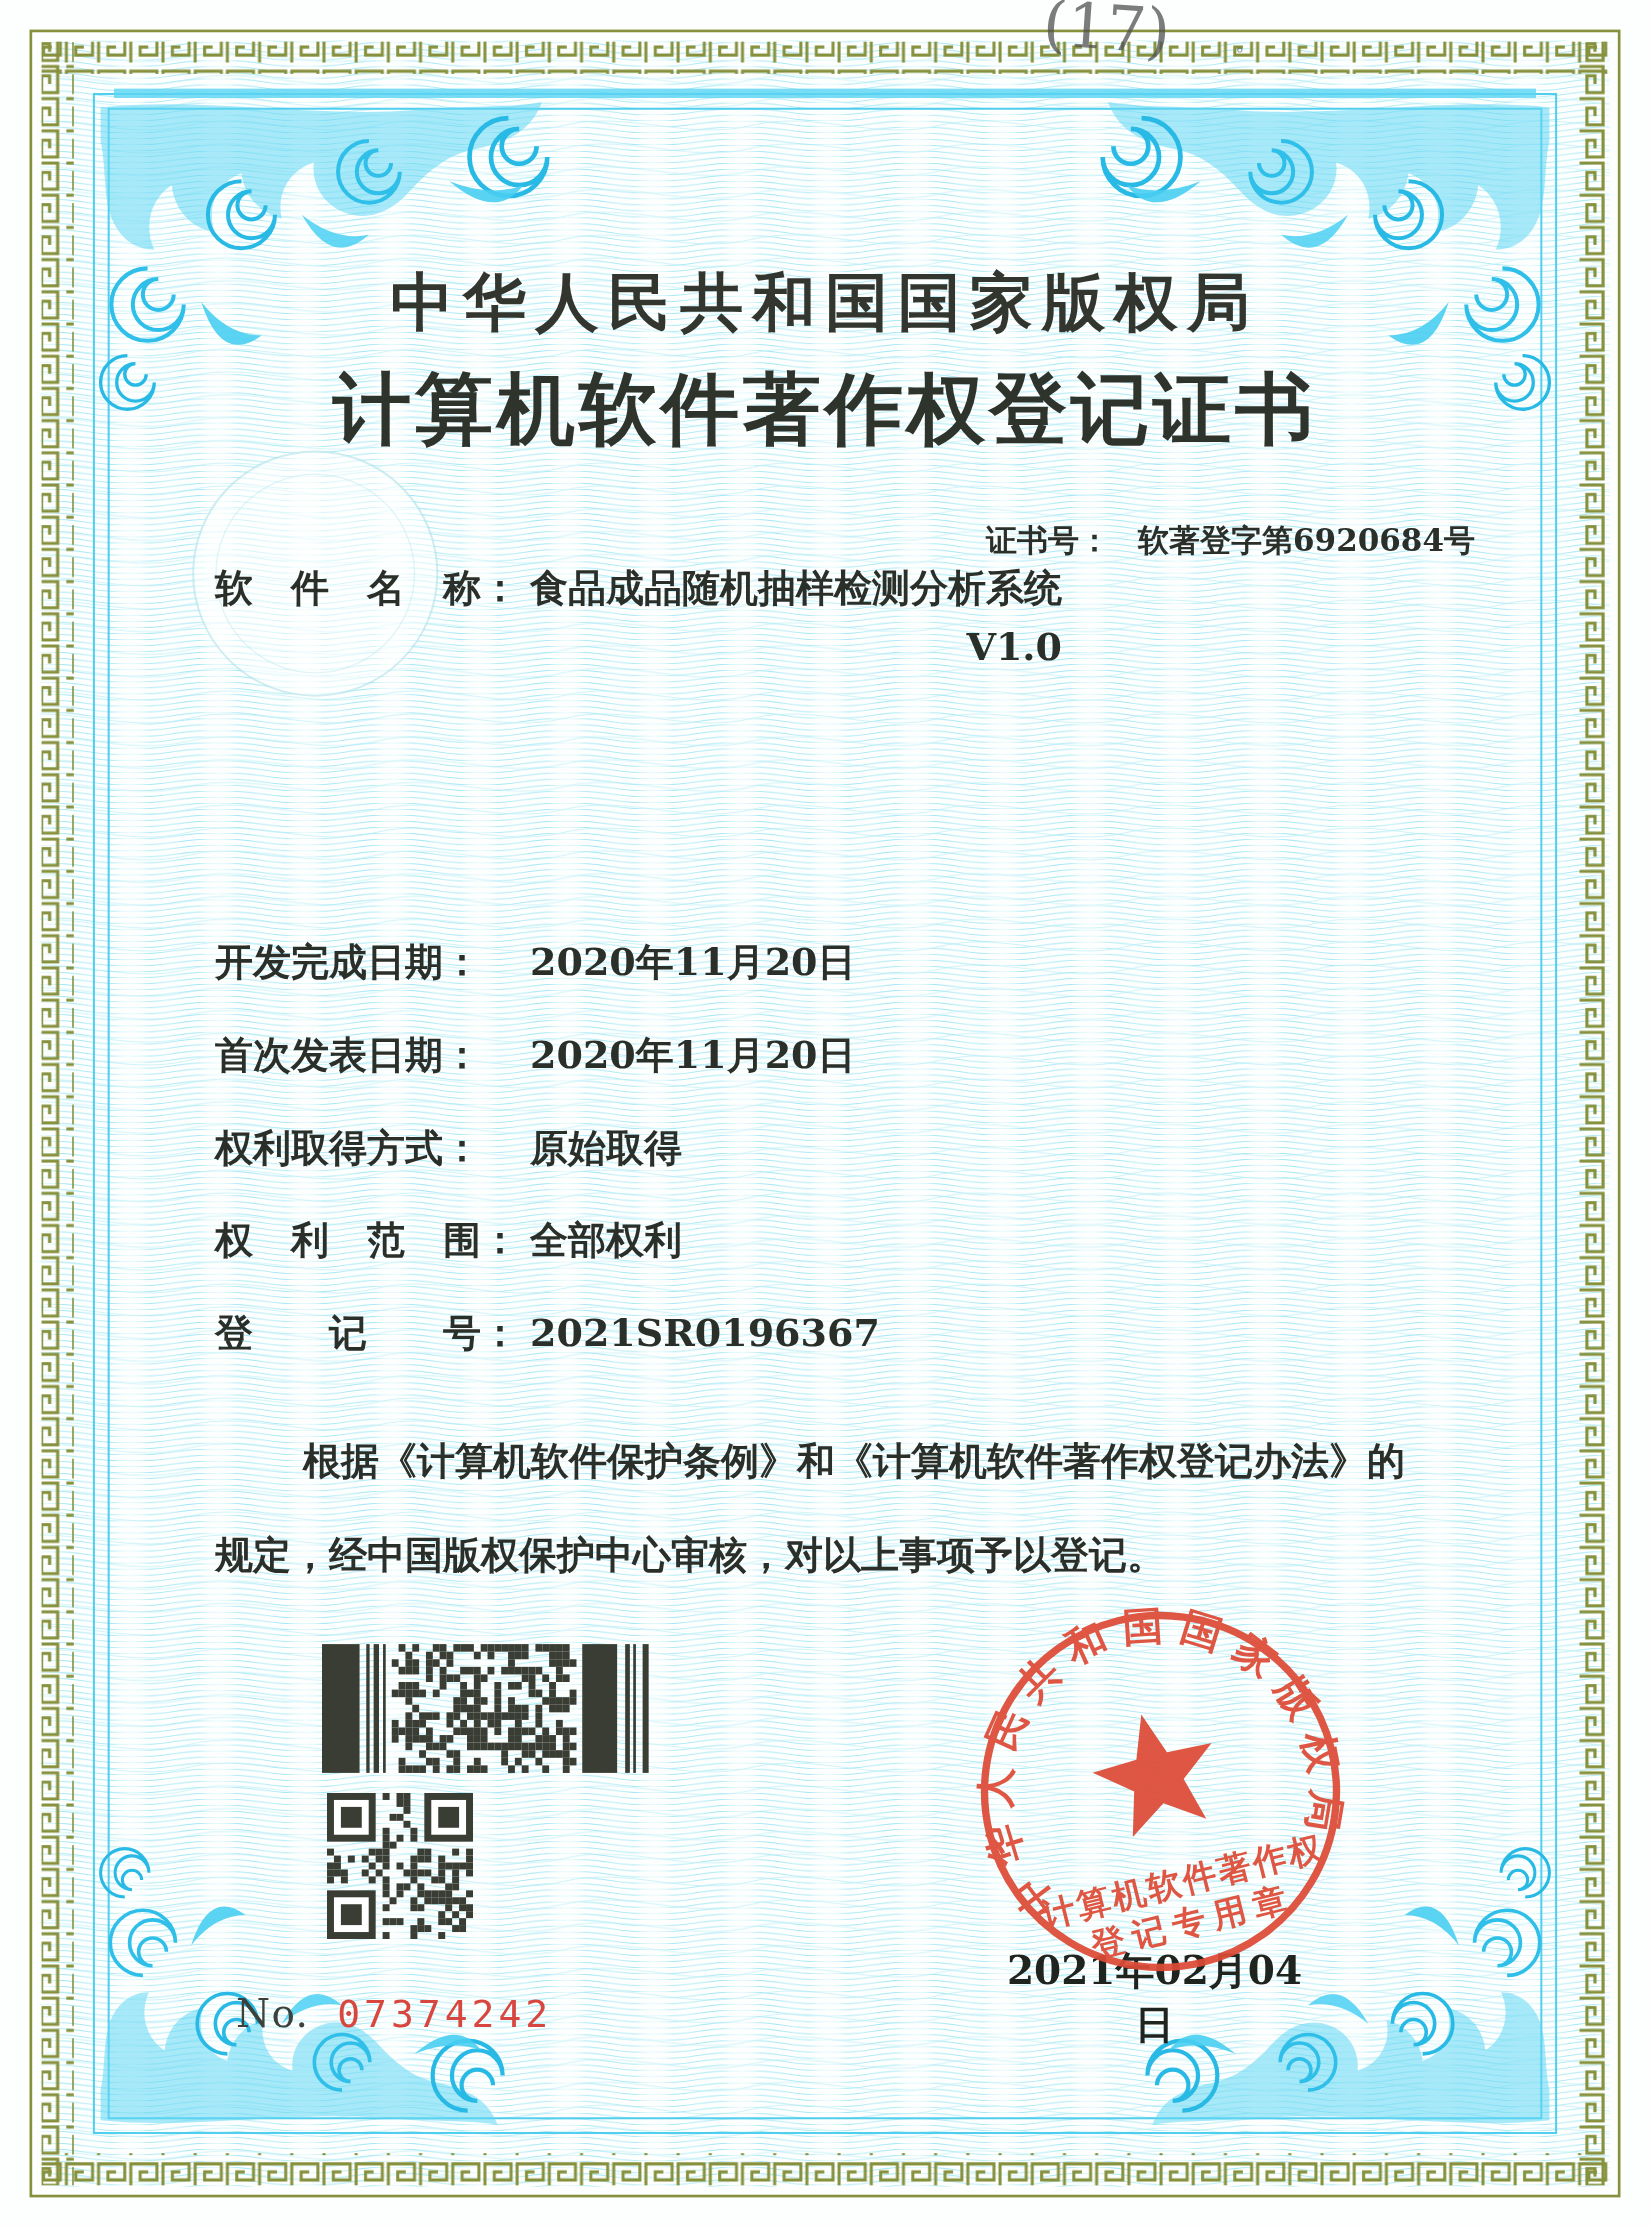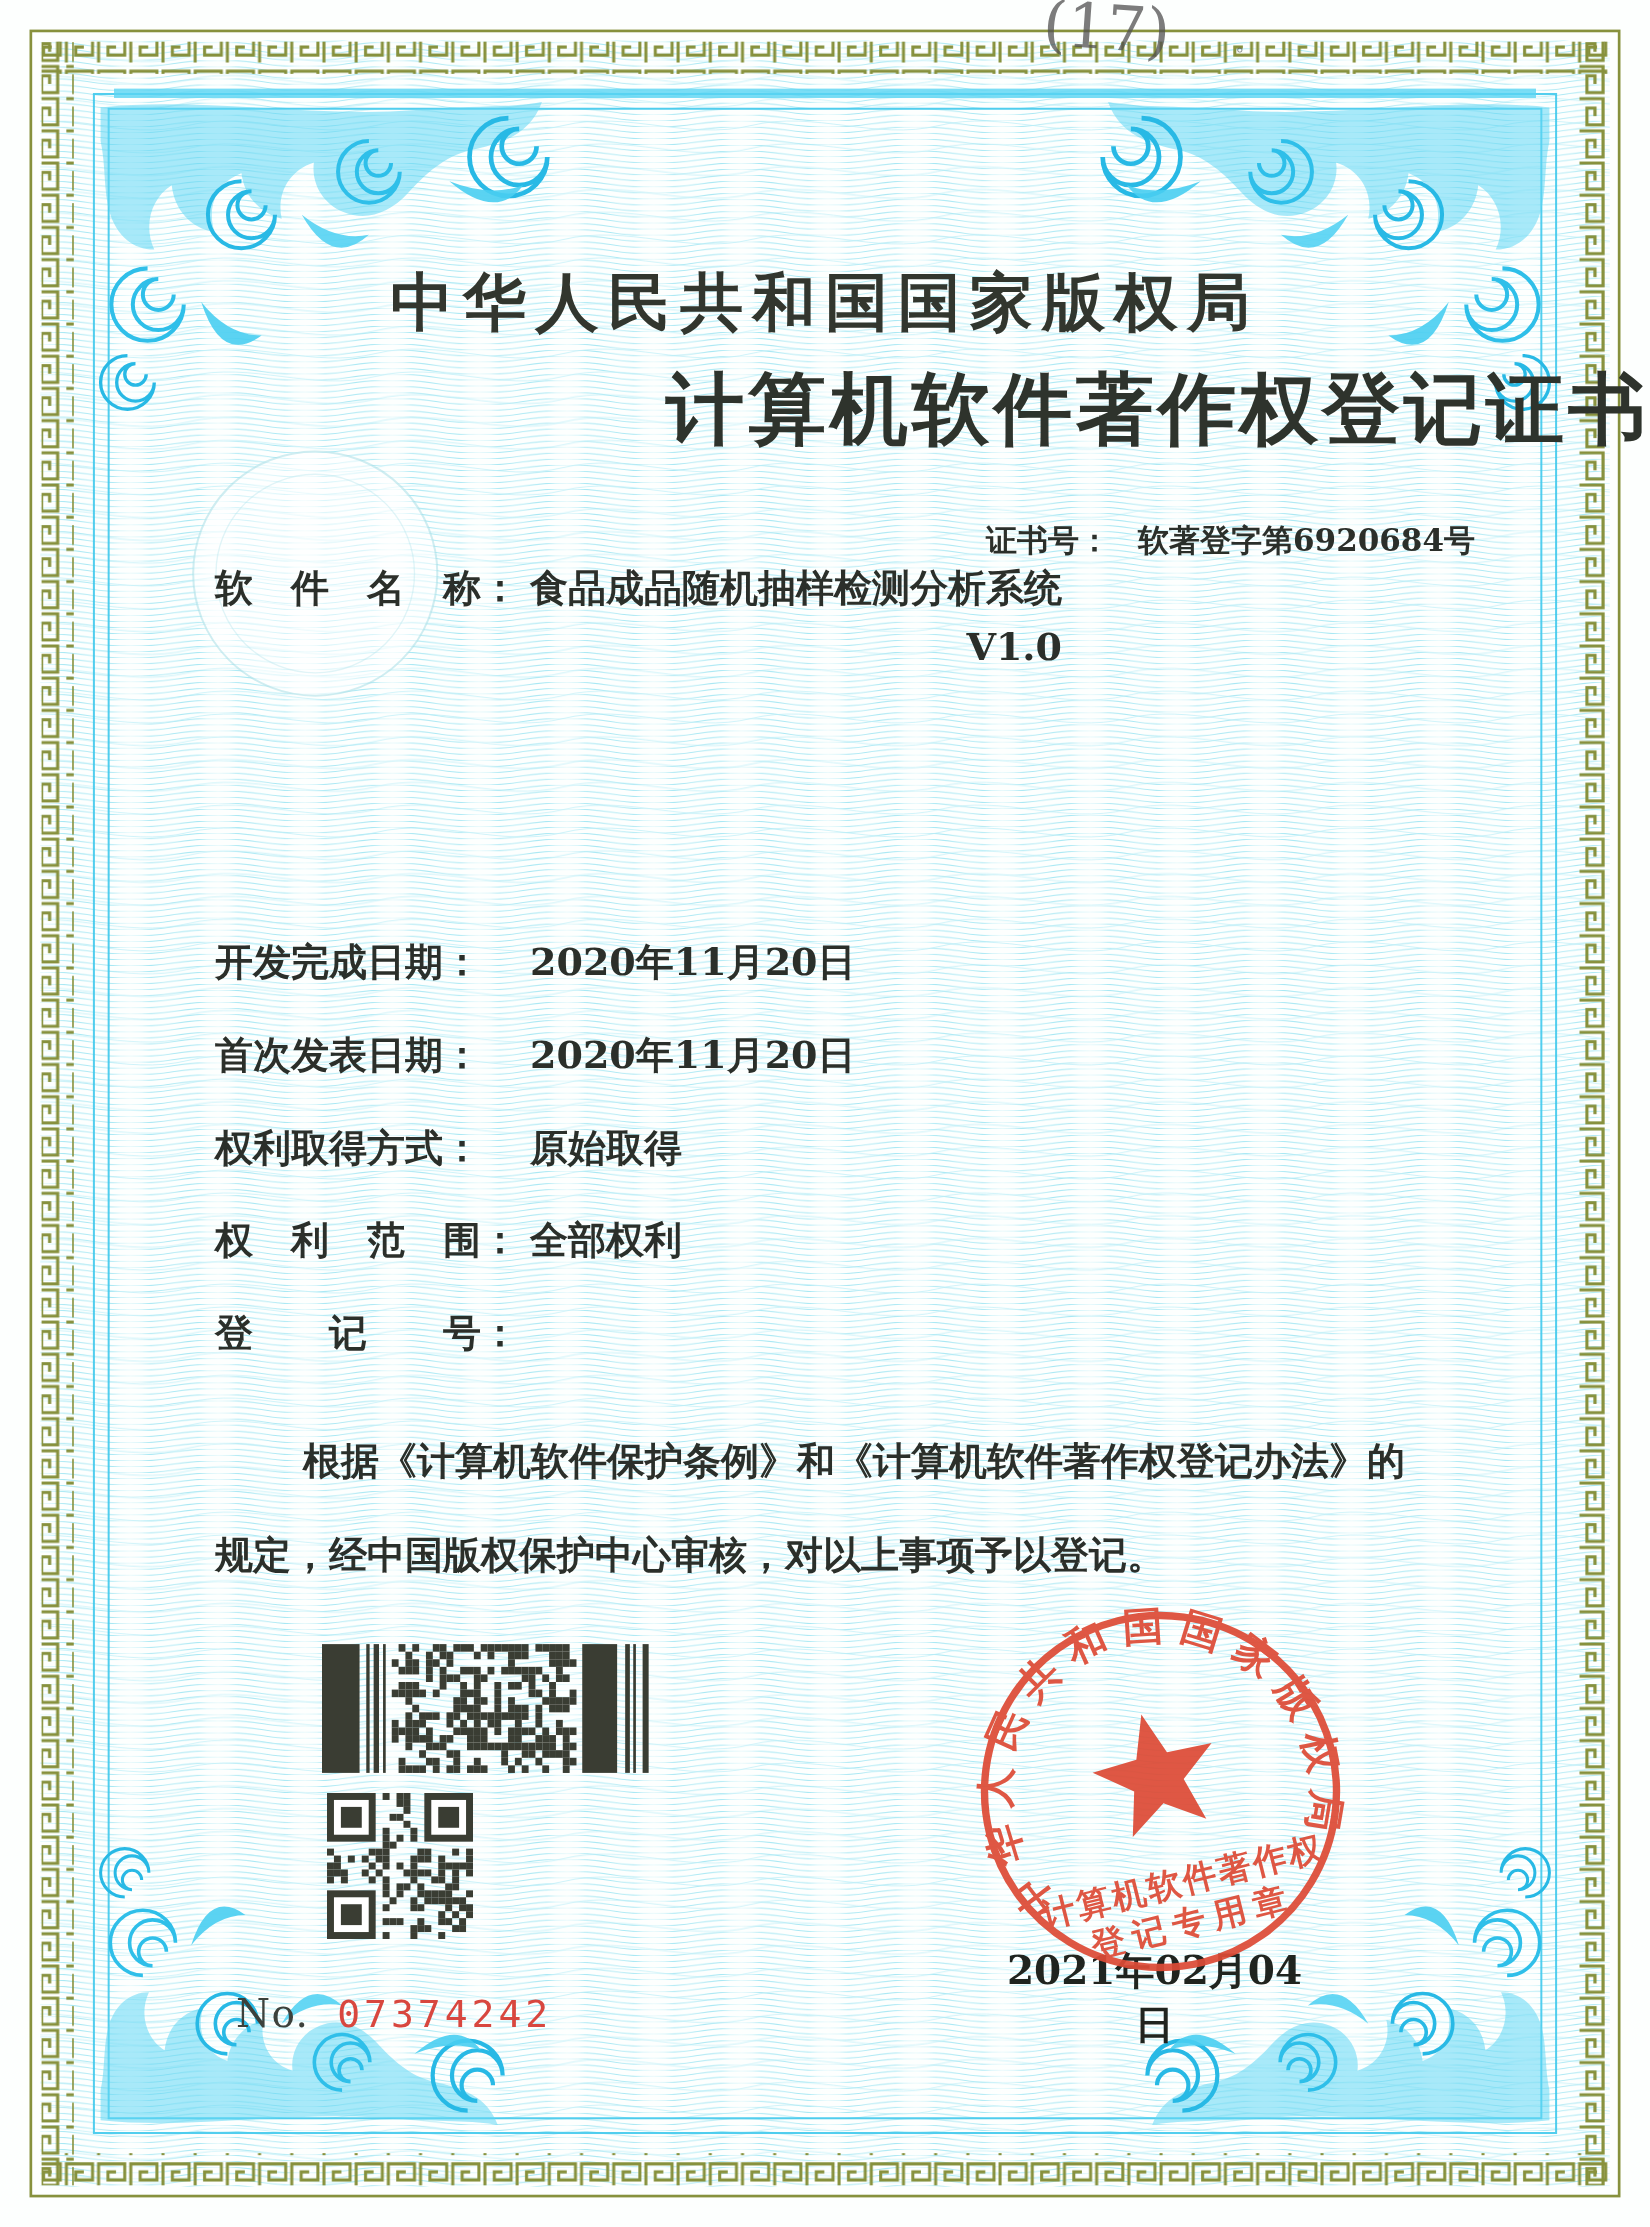--- a/index.html
+++ b/index.html
@@ -2,21 +2,21 @@
 <html style="font-size:10.7px"><head>
 <meta charset="utf-8">
 <style>
   html,body{margin:0;padding:0;background:#ffffff;}
   .page{position:relative;width:1650px;height:2227px;background:#fdfffe;overflow:hidden;
         font-family:"DejaVu Serif","Liberation Serif",serif;color:#2b2f2a;}
   svg.bg{position:absolute;left:0;top:0;z-index:0;}
   .txt{position:absolute;z-index:2;}
   .issuer{left:0;top:260px;width:100%;text-align:center;font-size:63px;font-weight:bold;
           letter-spacing:9.4px;color:#32362e;margin:0;}
-  .ctitle{left:0;top:358px;width:100%;text-align:right;font-size:78px;font-weight:bold;
+  .ctitle{left:0;top:358px;width:100%;text-align:center;font-size:78px;font-weight:bold;
           letter-spacing:4px;color:#2e332c;margin:0;}
   .certno{left:986px;top:484px;font-size:31px;font-weight:bold;display:flex;gap:28px;margin-top:36px;}
   .frow{position:absolute;left:215px;z-index:2;display:flex;font-size:38px;font-weight:bold;line-height:51px;}
   .flabel{width:315px;flex:0 0 315px;white-space:nowrap;}
   .fvalue{white-space:nowrap;text-align:right;}
   .fvalue .v2{display:block;margin-top:8px;}
   .stmt{font-size:38px;font-weight:bold;white-space:nowrap;}
   .serial{left:236px;top:1951px;font-size:39px;display:flex;align-items:baseline;margin-top:40px;}
   .serial .no{color:#3c413c;letter-spacing:1.3px;}
   .serial .num{margin-left:28px;color:#d8473f;font-family:"DejaVu Sans Mono","Liberation Mono",monospace;
@@ -119,20 +119,21 @@
   <div class="frow" style="top:1122px">
     <span class="flabel">权利取得方式：</span>
     <span class="fvalue">原始取得</span>
   </div>
   <div class="frow" style="top:1214px">
     <span class="flabel">权　利　范　围：</span>
     <span class="fvalue">全部权利</span>
   </div>
   <div class="frow" style="top:1307px">
     <span class="flabel">登　　记　　号：</span>
+    <span class="fvalue">2021SR0196367</span>
   </div>
 
   <div class="txt stmt" style="left:215px;top:1530px">规定，经中国版权保护中心审核，对以上事项予以登记。</div>
   <div class="txt stmt" style="left:303px;top:1436px">根据《计算机软件保护条例》和《计算机软件著作权登记办法》的</div>
 
   <svg class="codes" style="left:322px;top:1644px" width="330" height="129" viewBox="0 0 492 192">
       <g id="barcode-bars">
         <rect x="0" y="0" width="56" height="192" fill="#3a3d33"></rect>
         <rect x="66" y="0" width="5" height="192" fill="#3a3d33"></rect>
         <rect x="77" y="0" width="8" height="192" fill="#3a3d33"></rect>

